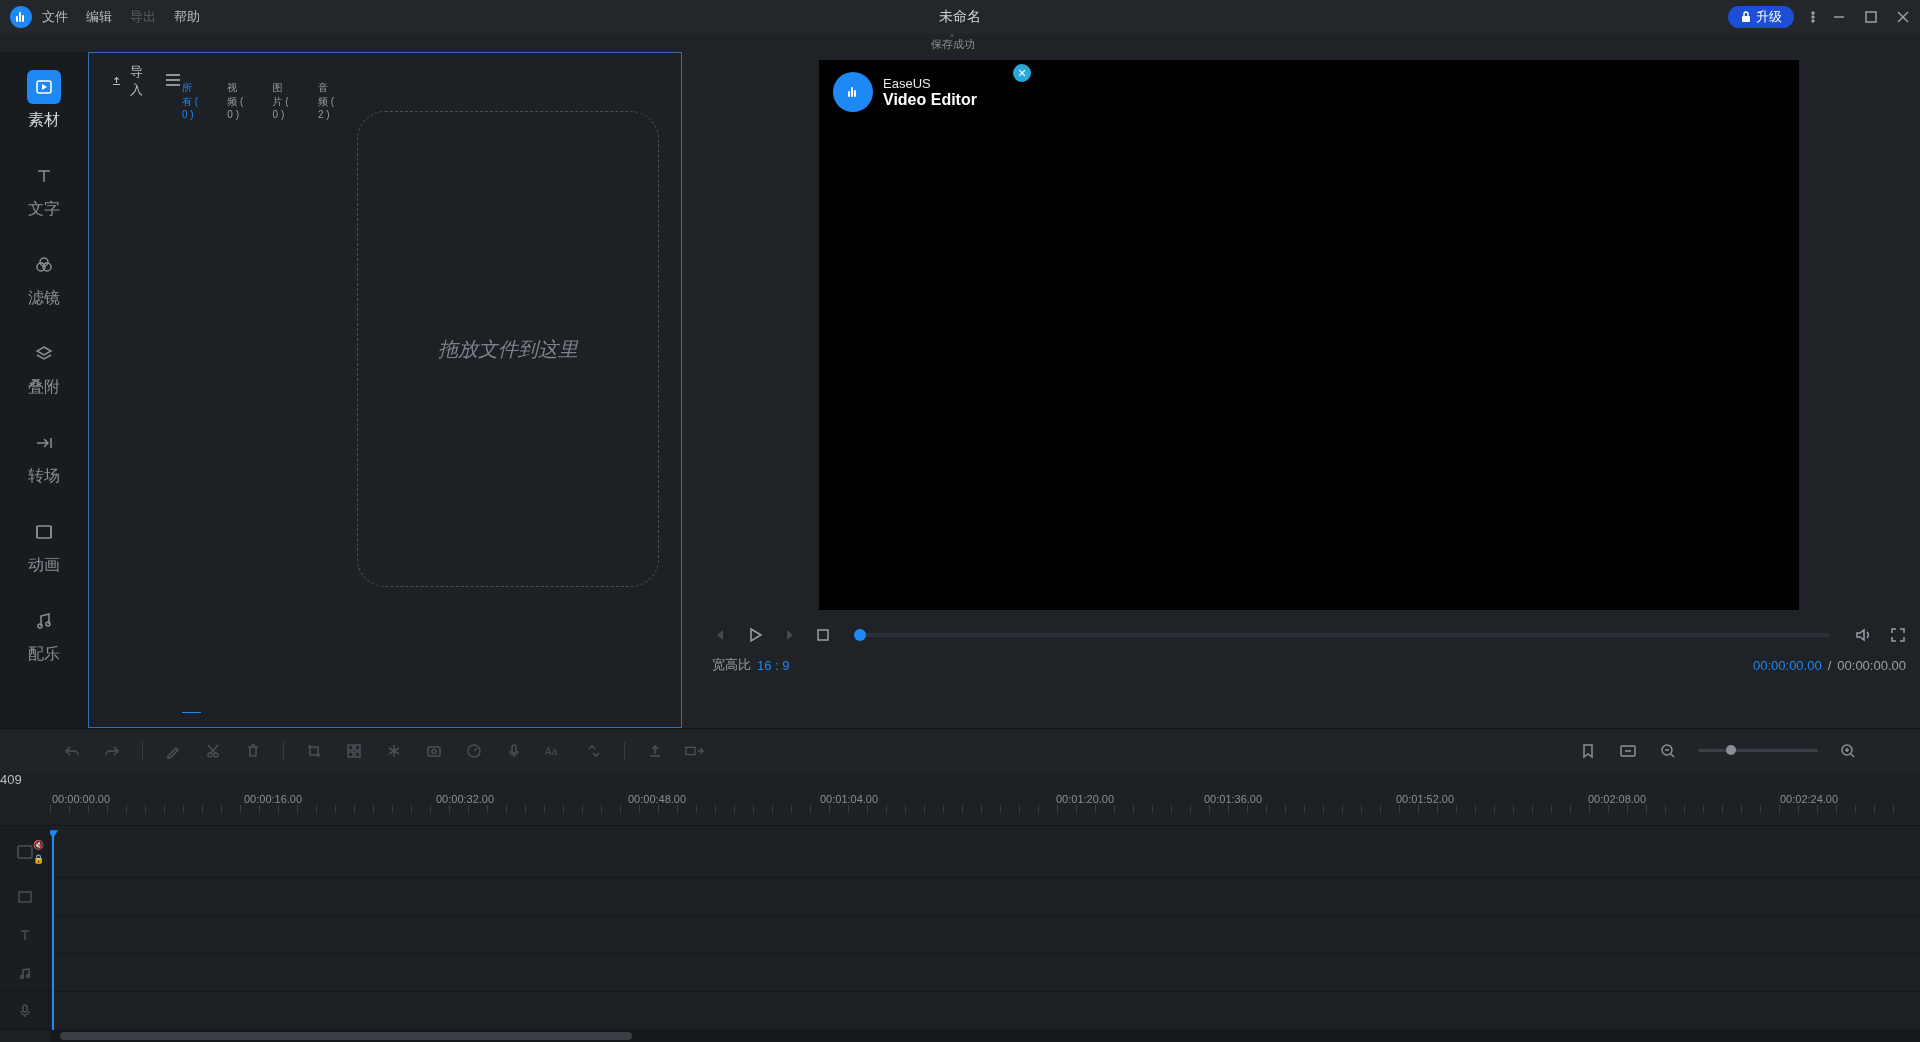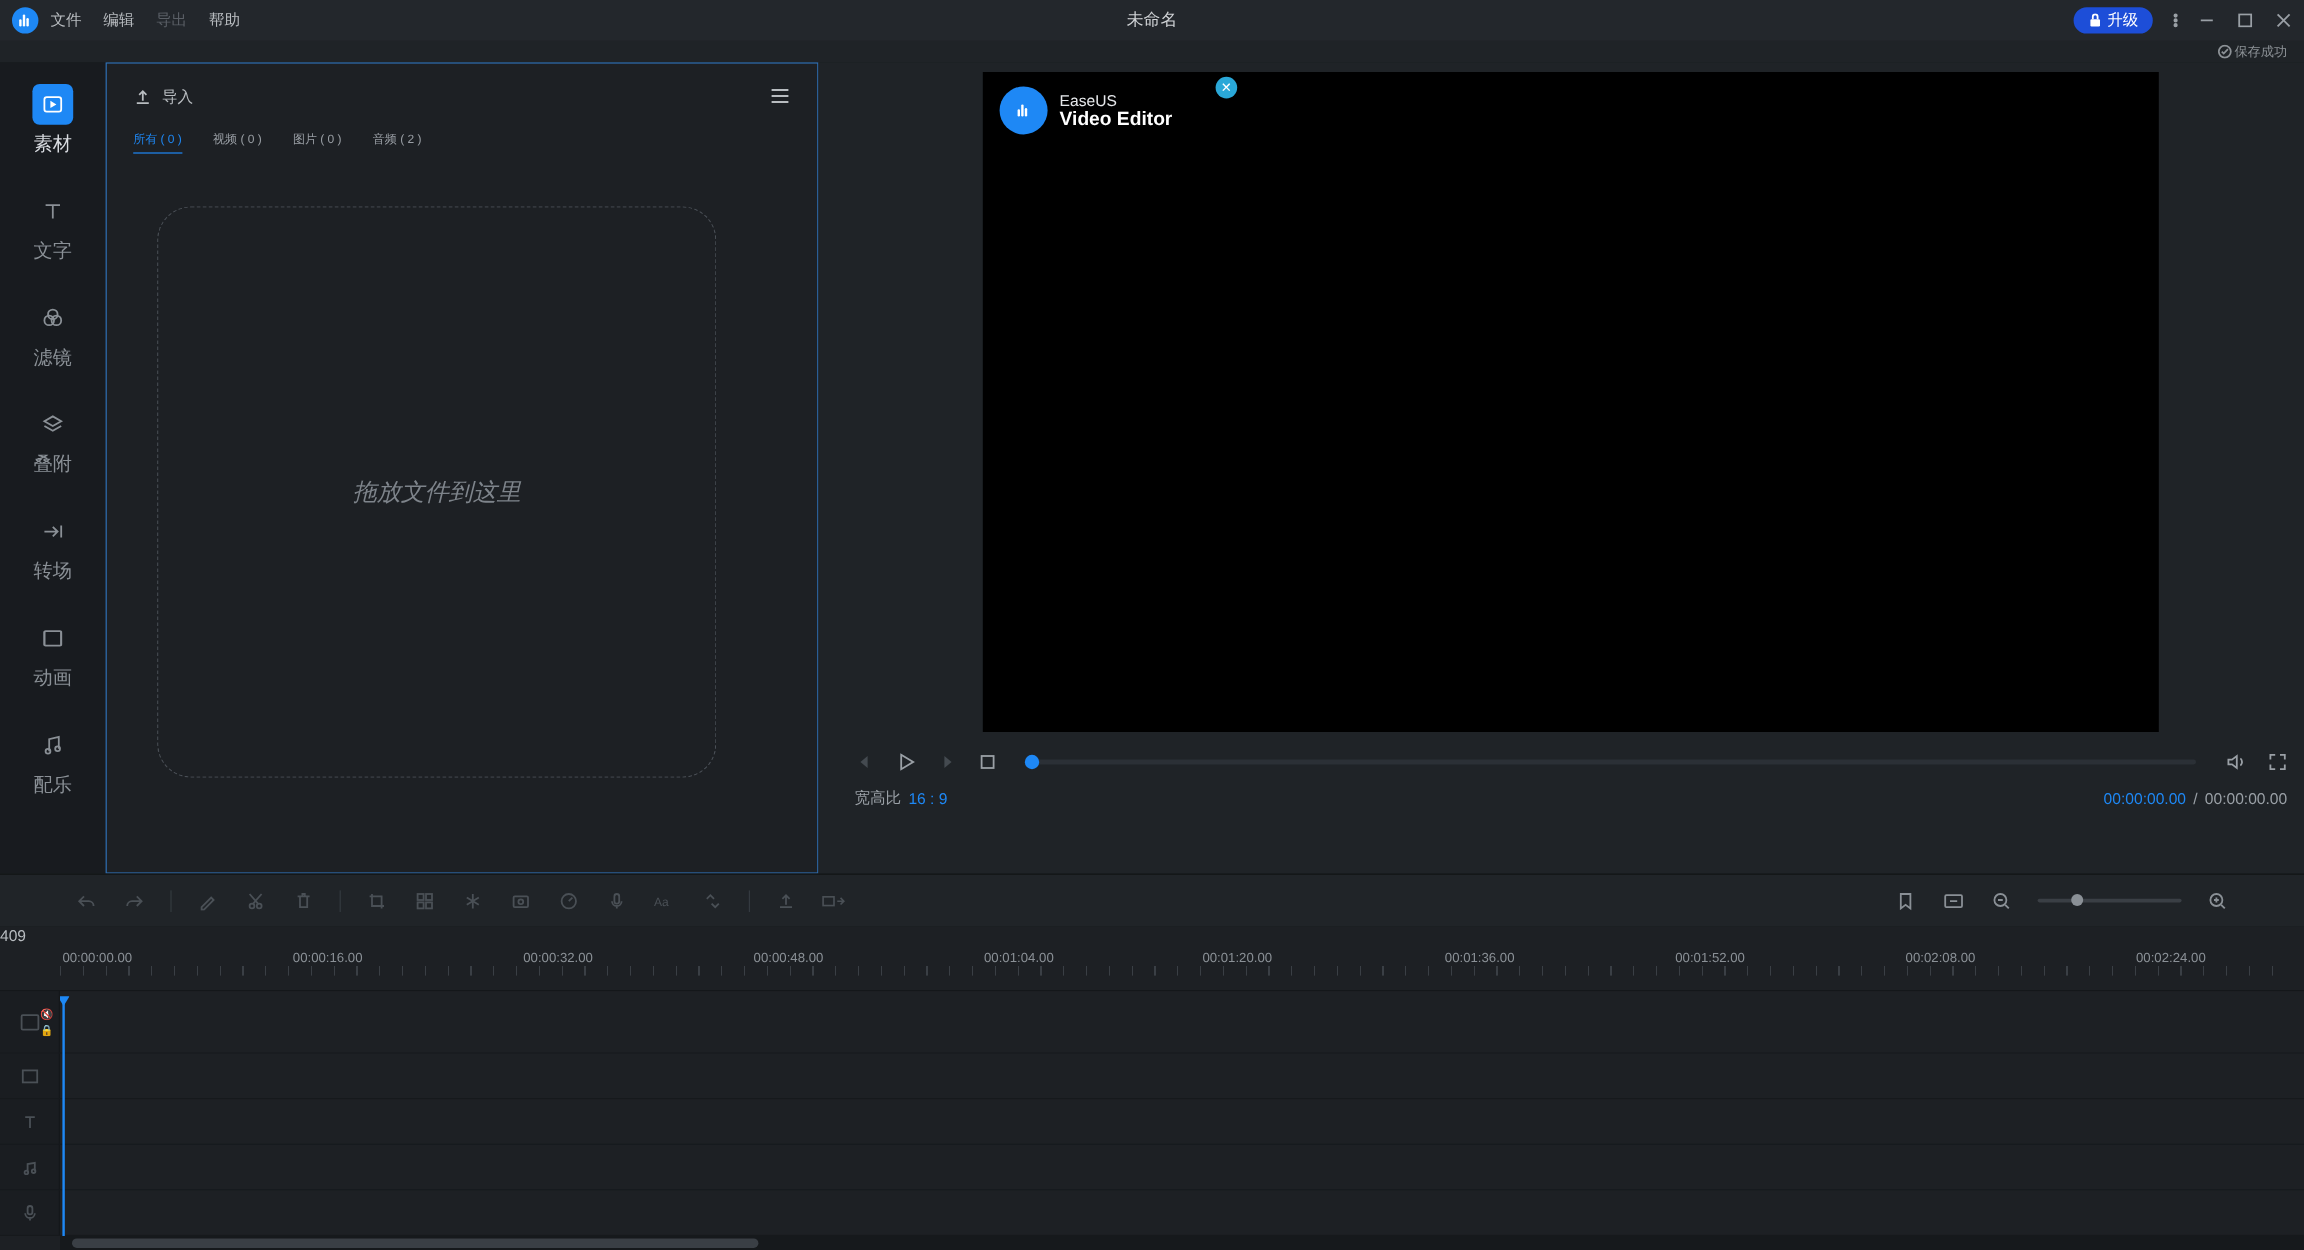--- a/index.html
+++ b/index.html
@@ -74,20 +74,21 @@
 
 .statusbar {
   height: 18px;
   background: #1f2327;
   display: flex;
   justify-content: flex-end;
   align-items: center;
   padding-right: 14px;
   font-size: 11px;
   color: #8c9196;
+  flex-direction: column;
 }
 .statusbar svg { margin-right: 2px; }
 
 .main {
   display: flex;
   flex: 1;
   min-height: 0;
 }
 
 .leftnav {
@@ -116,21 +117,21 @@
   justify-content: center;
 }
 .nav-item.active .nav-icon { background: #1e88f5; color:#fff; }
 .nav-label { font-size: 16px; }
 
 .media-panel {
   width: 594px;
   border: 1px solid #2f6fb3;
   background: #1d2024;
   display: flex;
-  flex-direction: column;
+  flex-direction: row;
   padding: 14px 22px;
 }
 .media-toolbar {
   display: flex;
   align-items: center;
   gap: 16px;
   height: 28px;
 }
 .import-btn { display: flex; align-items: center; gap: 8px; cursor: pointer; color:#b8bcc0; }
 .list-icon { margin-left: auto; cursor: pointer; color:#b8bcc0; }
@@ -688,21 +689,21 @@
 
 <div class="timeline">
 409
   <div class="ruler">
     <div class="ruler-ticks"></div>
     <span class="ruler-mark" style="left:52px">00:00:00.00</span>
     <span class="ruler-mark" style="left:244px">00:00:16.00</span>
     <span class="ruler-mark" style="left:436px">00:00:32.00</span>
     <span class="ruler-mark" style="left:628px">00:00:48.00</span>
     <span class="ruler-mark" style="left:820px">00:01:04.00</span>
-    <span class="ruler-mark" style="left:1002px">00:01:20.00</span>
+    <span class="ruler-mark" style="left:1056px">00:01:20.00</span>
     <span class="ruler-mark" style="left:1204px">00:01:36.00</span>
     <span class="ruler-mark" style="left:1396px">00:01:52.00</span>
     <span class="ruler-mark" style="left:1588px">00:02:08.00</span>
     <span class="ruler-mark" style="left:1780px">00:02:24.00</span>
   </div>
   <div class="tracks">
     <div class="playhead"></div>
     <div class="track tall">
       <div class="track-head">
         <svg width="18" height="18" viewBox="0 0 18 18">

